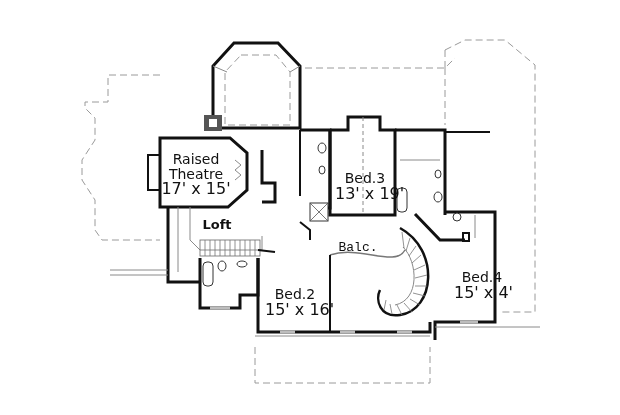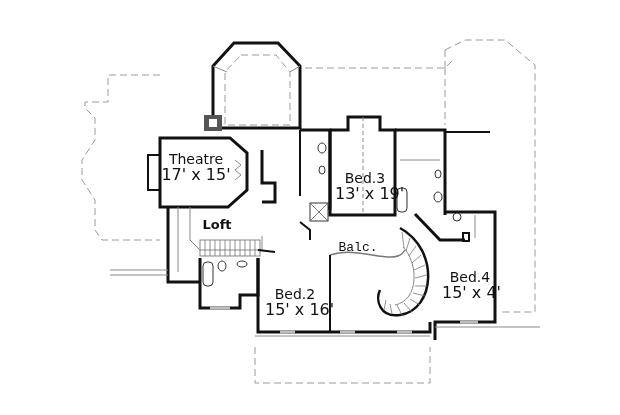--- a/index.html
+++ b/index.html
@@ -147,38 +147,39 @@
 
   <g>
     <polyline class="wall2" points="300,222 310,230 310,240"></polyline>
     <polyline class="wall2" points="258,250 275,252"></polyline>
     <line class="thin" x1="110" y1="270" x2="168" y2="270"></line>
     <line class="thin" x1="110" y1="275" x2="168" y2="275"></line>
   </g>
 </svg>
 
 <div class="label" style="left:160px; top:152px; width:72px;">
+  <div class="name">Raised</div>
   <div class="name">Theatre</div>
   <div class="dim">17' x 15'</div>
 </div>
 
 <div class="label" style="left:335px; top:171px; width:60px;">
   <div class="name">Bed.3</div>
   <div class="dim">13' x 19'</div>
 </div>
 
 <div class="label single" style="left:197px; top:218px; width:40px;font-weight:bold;">
   <div class="name">Loft</div>
 </div>
 
 <div class="label single" style="left:333px; top:241px; width:50px;font-family:Liberation Mono, monospace;">
   <div class="name">Balc.</div>
 </div>
 
-<div class="label" style="left:442px; top:270px; width:56px;">
+<div class="label" style="left:454px; top:270px; width:56px;">
   <div class="name">Bed.4</div>
   <div class="dim">15' x 4'</div>
 </div>
 
 <div class="label" style="left:265px; top:287px; width:60px;">
   <div class="name">Bed.2</div>
   <div class="dim">15' x 16'</div>
 </div>
 
 </body></html>

